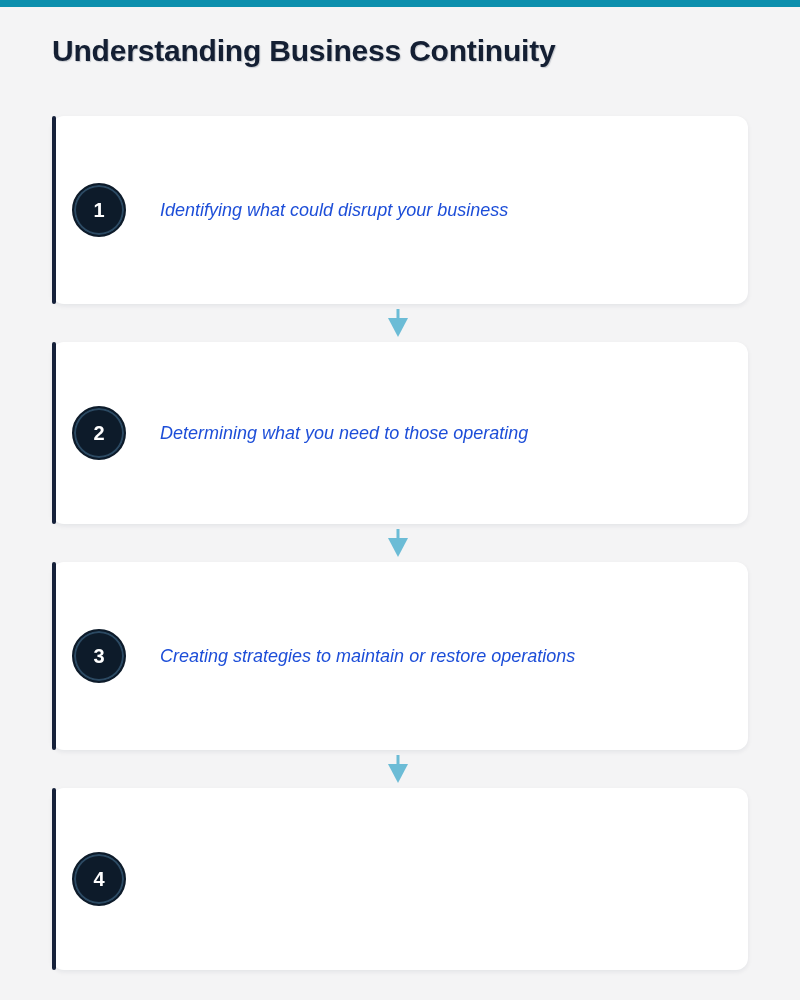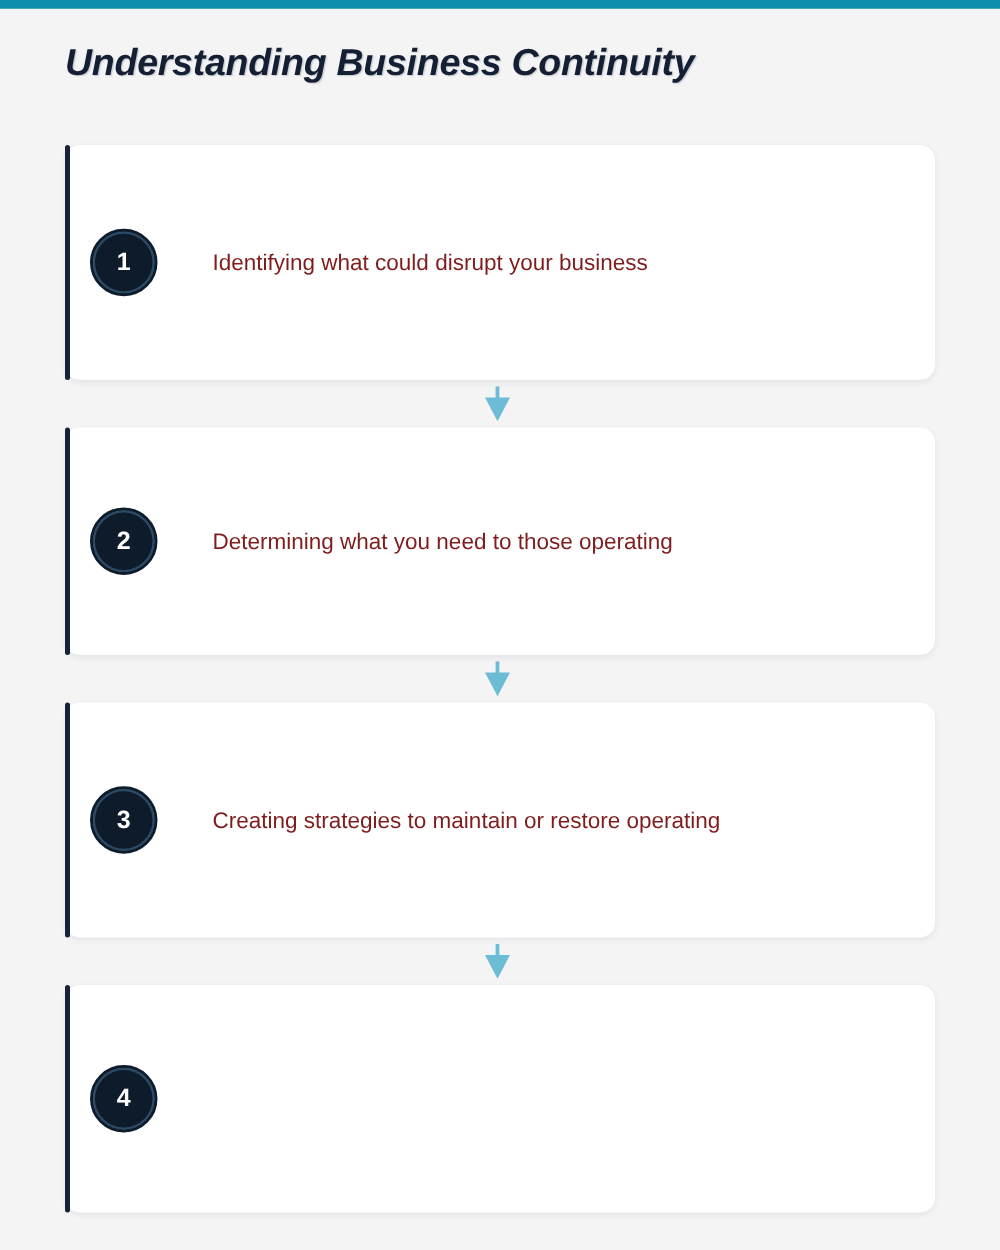--- a/index.html
+++ b/index.html
@@ -27,21 +27,20 @@
   .page-title {
     position: absolute;
     top: 34px;
     left: 52px;
     font-size: 30px;
     font-weight: bold;
     color: #141f33;
     letter-spacing: -0.2px;
     text-shadow: 1px 1px 1px rgba(160,165,175,0.55);
     white-space: nowrap;
-    font-style: italic;
   }
 
   .steps-wrap {
     position: absolute;
     top: 116px;
     left: 52px;
     width: 696px;
   }
 
   .step-card {
@@ -81,24 +80,25 @@
     color: #ffffff;
     font-size: 20px;
     font-weight: bold;
     display: flex;
     align-items: center;
     justify-content: center;
     line-height: 1;
   }
 
   .step-text {
-    margin-left: 44px;
+    margin-left: 34px;
     font-size: 18px;
-    color: #7f1d1d;
+    color: #1d4ed8;
     white-space: nowrap;
+    font-style: italic;
   }
 
   .card-1 { height: 188px; }
   .card-2 { height: 182px; }
   .card-3 { height: 188px; }
   .card-4 { height: 182px; }
 
   .connector {
     height: 38px;
     display: flex;
@@ -153,21 +153,21 @@
       <polygon points="1,9 21,9 11,28" fill="#6cbcd6"></polygon>
     </svg>
   </div>
 
   <div class="step-card card-3">
     <span class="accent"></span>
     <div class="inner">
       <div class="step-badge">
         <span>3</span>
       </div>
-      <div class="step-text">Creating strategies to maintain or restore operating</div>
+      <div class="step-text">Creating strategies to maintain or restore operations</div>
     </div>
   </div>
 
   <div class="connector">
     <svg class="arrow-icon" width="22" height="28" viewBox="0 0 22 28">
       <rect x="9.5" y="0" width="3" height="13" fill="#6cbcd6"></rect>
       <polygon points="1,9 21,9 11,28" fill="#6cbcd6"></polygon>
     </svg>
   </div>
 

